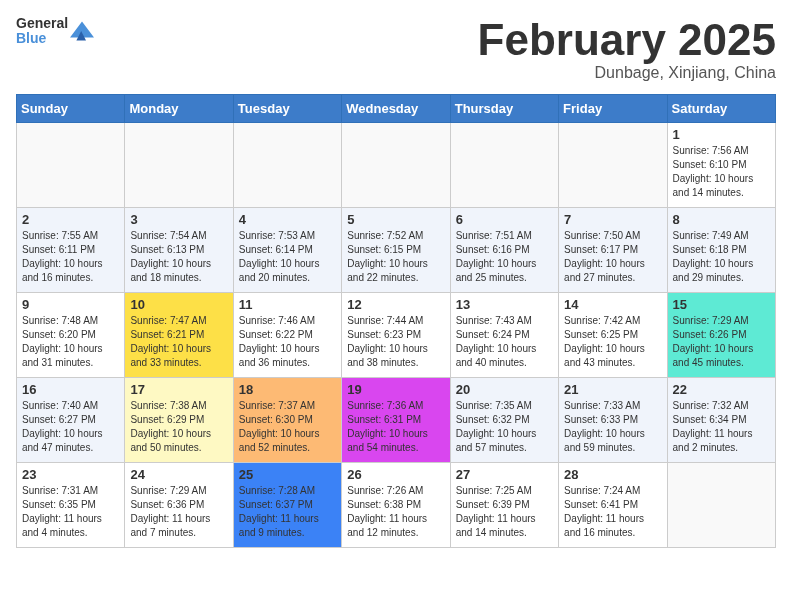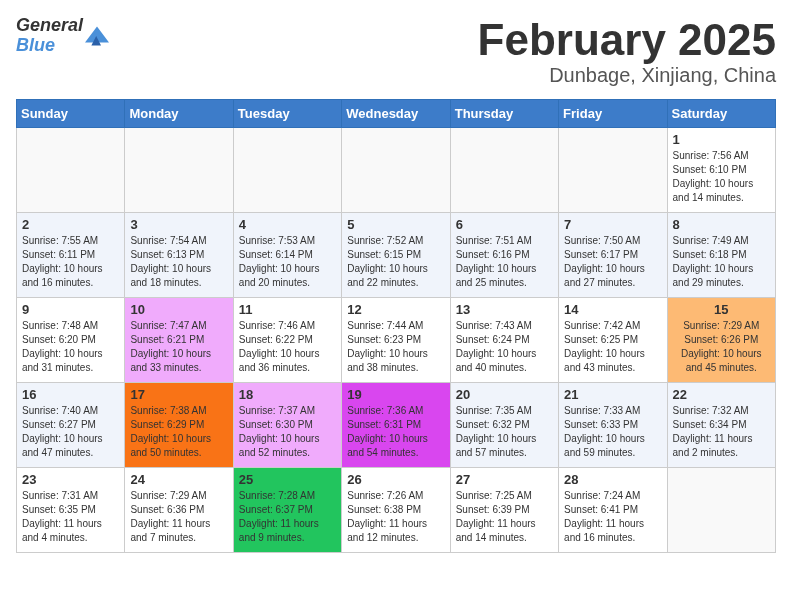--- a/index.html
+++ b/index.html
@@ -14,46 +14,45 @@
       display: flex;
       justify-content: space-between;
       align-items: flex-start;
       margin-bottom: 12px;
     }
     .logo {
       display: flex;
       align-items: center;
     }
     .logo-text {
-      font-size: 18px;
+      font-size: 14px;
       font-weight: bold;
       color: #333;
       line-height: 1.1;
-      font-style: italic;
     }
     .logo-text span {
       color: #4a90d9;
     }
     .logo-icon {
       width: 24px;
       height: 20px;
       margin-left: 2px;
       margin-right: 0;
     }
     .title-block {
       text-align: right;
     }
     .month-title {
       font-size: 44px;
       font-weight: bold;
       color: #333;
       line-height: 1.1;
     }
     .location {
-      font-size: 20px;
+      font-size: 16px;
       color: #555;
     }
     .calendar {
       width: 100%;
       border-collapse: collapse;
       border: 1px solid #ccc;
     }
     .calendar th {
       background: #3d7cc9;
       color: #fff;
@@ -161,55 +160,55 @@
         <td style="background: rgb(240, 244, 251);"><span class="day-num">8</span><span class="day-info" style="white-space: pre-line;">Sunrise: 7:49 AM
 Sunset: 6:18 PM
 Daylight: 10 hours
 and 29 minutes.</span></td>
       </tr>
       <tr style="background: rgb(255, 255, 255);">
         <td style="background: rgb(255, 255, 255);"><span class="day-num">9</span><span class="day-info" style="white-space: pre-line;">Sunrise: 7:48 AM
 Sunset: 6:20 PM
 Daylight: 10 hours
 and 31 minutes.</span></td>
-        <td style="background: #f0abfc;"><span class="day-num">10</span><span class="day-info" style="white-space: pre-line;">Sunrise: 7:47 AM
+        <td style="background: #fde047;"><span class="day-num">10</span><span class="day-info" style="white-space: pre-line;">Sunrise: 7:47 AM
 Sunset: 6:21 PM
 Daylight: 10 hours
 and 33 minutes.</span></td>
         <td style="background: rgb(255, 255, 255);"><span class="day-num">11</span><span class="day-info" style="white-space: pre-line;">Sunrise: 7:46 AM
 Sunset: 6:22 PM
 Daylight: 10 hours
 and 36 minutes.</span></td>
         <td style="background: rgb(255, 255, 255);"><span class="day-num">12</span><span class="day-info" style="white-space: pre-line;">Sunrise: 7:44 AM
 Sunset: 6:23 PM
 Daylight: 10 hours
 and 38 minutes.</span></td>
         <td style="background: rgb(255, 255, 255);"><span class="day-num">13</span><span class="day-info" style="white-space: pre-line;">Sunrise: 7:43 AM
 Sunset: 6:24 PM
 Daylight: 10 hours
 and 40 minutes.</span></td>
         <td style="background: rgb(255, 255, 255);"><span class="day-num">14</span><span class="day-info" style="white-space: pre-line;">Sunrise: 7:42 AM
 Sunset: 6:25 PM
 Daylight: 10 hours
 and 43 minutes.</span></td>
-        <td style="background: #fdba74; text-align: center;"><span class="day-num">15</span><span class="day-info" style="white-space: pre-line;">Sunrise: 7:29 AM
+        <td style="background: #5eead4;"><span class="day-num">15</span><span class="day-info" style="white-space: pre-line;">Sunrise: 7:29 AM
 Sunset: 6:26 PM
 Daylight: 10 hours
 and 45 minutes.</span></td>
       </tr>
       <tr style="background: rgb(240, 244, 251);">
         <td style="background: rgb(240, 244, 251);"><span class="day-num">16</span><span class="day-info" style="white-space: pre-line;">Sunrise: 7:40 AM
 Sunset: 6:27 PM
 Daylight: 10 hours
 and 47 minutes.</span></td>
-        <td style="background: #f97316;"><span class="day-num">17</span><span class="day-info" style="white-space: pre-line;">Sunrise: 7:38 AM
+        <td style="background: #fef9c3;"><span class="day-num">17</span><span class="day-info" style="white-space: pre-line;">Sunrise: 7:38 AM
 Sunset: 6:29 PM
 Daylight: 10 hours
 and 50 minutes.</span></td>
-        <td style="background: #f0abfc;"><span class="day-num">18</span><span class="day-info" style="white-space: pre-line;">Sunrise: 7:37 AM
+        <td style="background: #fdba74;"><span class="day-num">18</span><span class="day-info" style="white-space: pre-line;">Sunrise: 7:37 AM
 Sunset: 6:30 PM
 Daylight: 10 hours
 and 52 minutes.</span></td>
         <td style="background: #d946ef;"><span class="day-num">19</span><span class="day-info" style="white-space: pre-line;">Sunrise: 7:36 AM
 Sunset: 6:31 PM
 Daylight: 10 hours
 and 54 minutes.</span></td>
         <td style="background: rgb(240, 244, 251); margin-top: 14px;"><span class="day-num">20</span><span class="day-info" style="white-space: pre-line;">Sunrise: 7:35 AM
 Sunset: 6:32 PM
 Daylight: 10 hours
@@ -225,21 +224,21 @@
       </tr>
       <tr style="background: rgb(255, 255, 255);">
         <td style="background: rgb(255, 255, 255);"><span class="day-num">23</span><span class="day-info" style="white-space: pre-line;">Sunrise: 7:31 AM
 Sunset: 6:35 PM
 Daylight: 11 hours
 and 4 minutes.</span></td>
         <td style="background: rgb(255, 255, 255);"><span class="day-num">24</span><span class="day-info" style="white-space: pre-line;">Sunrise: 7:29 AM
 Sunset: 6:36 PM
 Daylight: 11 hours
 and 7 minutes.</span></td>
-        <td style="background: #22c55e; margin-top: 40px;"><span class="day-num">25</span><span class="day-info" style="white-space: pre-line;">Sunrise: 7:28 AM
+        <td style="background: #3b82f6; margin-top: 40px;"><span class="day-num">25</span><span class="day-info" style="white-space: pre-line;">Sunrise: 7:28 AM
 Sunset: 6:37 PM
 Daylight: 11 hours
 and 9 minutes.</span></td>
         <td style="background: rgb(255, 255, 255);"><span class="day-num">26</span><span class="day-info" style="white-space: pre-line;">Sunrise: 7:26 AM
 Sunset: 6:38 PM
 Daylight: 11 hours
 and 12 minutes.</span></td>
         <td style="background: rgb(255, 255, 255);"><span class="day-num">27</span><span class="day-info" style="white-space: pre-line;">Sunrise: 7:25 AM
 Sunset: 6:39 PM
 Daylight: 11 hours

